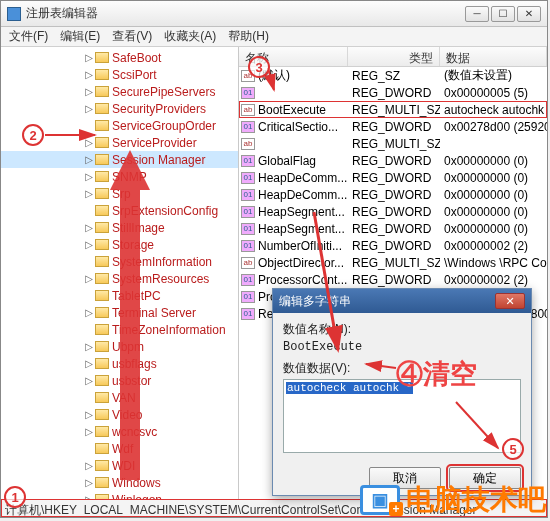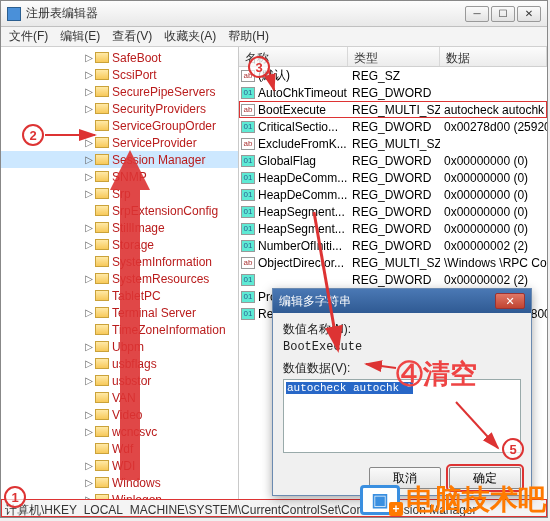--- a/index.html
+++ b/index.html
@@ -39,30 +39,30 @@
   .treepane { width:238px; border-right:1px solid #c9c9c9; overflow:auto; background:#fff; padding-top:2px; position:relative; }
   .treerow { display:flex; align-items:center; height:17px; white-space:nowrap; padding-right:4px; }
   .exp { width:12px; text-align:center; color:#666; font-size:10px; }
   .folder { width:14px; height:11px; background:linear-gradient(#ffe9a6,#f7c95a); border:1px solid #caa23a; margin-right:3px; flex-shrink:0; }
   .treelabel { color:#b91c1c; }
   .treerow.sel { background:#cde8ff; }
   .listpane { flex:1; display:flex; flex-direction:column; background:#fff; min-width:0; }
   .listhdr { display:flex; height:20px; border-bottom:1px solid #d0d0d0; background:linear-gradient(#fcfcfc,#ececec); }
   .listhdr div { padding:3px 6px; border-right:1px solid #d8d8d8; color:#333; }
   .hname { width:109px; }
-  .htype { width:92px; }
+  .htype { width:92px;text-align:right; }
   .hdata { flex:1; }
   .listrows { flex:1; overflow:auto; }
   .lrow { display:flex; height:17px; align-items:center; }
   .lname { width:109px; display:flex; align-items:center; padding-left:2px; overflow:hidden; }
   .ltype { width:92px; padding-left:4px; overflow:hidden; white-space:nowrap; }
   .ldata { flex:1; padding-left:4px; overflow:hidden; white-space:nowrap; }
   .vicon { width:14px; height:12px; border:1px solid #999; margin-right:3px; flex-shrink:0; font-size:8px; display:flex; align-items:center; justify-content:center; }
   .sz { background:#fff; color:#a33; }
-  .dw { background:#5eead4; color:#2a5e90; }
+  .dw { background:#f0abfc; color:#2a5e90; }
   .lrow.boxsel { outline:1px solid #d33; outline-offset:-1px; }
   .statusbar { height:18px; border-top:1px solid #c9c9c9; background:#f4f4f4; padding:2px 4px; color:#333; outline:1px solid #d33; outline-offset:-1px; overflow:hidden; white-space:nowrap; }
 
   
   .dialog {
     position:absolute; left:272px; top:288px; width:260px; height:208px;
     border:1px solid #6b8ab0; background:#f0f0f0; box-shadow:0 3px 10px rgba(0,0,0,.35);
     display:flex; flex-direction:column; z-index:5;
   }
   .dlg-title { height:24px; background:linear-gradient(#4a78b4,#2f5a93); color:#fff; display:flex; align-items:center; padding:0 6px; font-size:12px; justify-content:space-between; }
@@ -255,48 +255,48 @@
         <div class="htype">类型</div>
         <div class="hdata">数据</div>
       </div>
       <div class="listrows" id="listrows">
           <div class="lrow">
             <div class="lname">
               <span class="vicon sz">ab</span>
               <span>(默认)</span>
             </div>
             <div class="ltype">REG_SZ</div>
-          </div>
-          <div class="lrow">
-            <div class="lname">
-              <span class="vicon dw">01</span>
-              <span>AutoChkTimeout</span>
-            </div>
-            <div class="ltype">REG_DWORD</div>
+            <div class="ldata">(数值未设置)</div>
+          </div>
+          <div class="lrow">
+            <div class="lname">
+              <span class="vicon dw">01</span>
+            </div>
+            <div class="ltype">REG_DWORD</div>
+            <div class="ldata">0x00000005 (5)</div>
           </div>
           <div class="lrow boxsel">
             <div class="lname">
               <span class="vicon sz">ab</span>
               <span>BootExecute</span>
             </div>
             <div class="ltype">REG_MULTI_SZ</div>
             <div class="ldata">autocheck autochk *</div>
           </div>
           <div class="lrow">
             <div class="lname">
               <span class="vicon dw">01</span>
               <span>CriticalSectio...</span>
             </div>
             <div class="ltype">REG_DWORD</div>
             <div class="ldata">0x00278d00 (2592000)</div>
           </div>
           <div class="lrow">
             <div class="lname">
               <span class="vicon sz">ab</span>
-              <span>ExcludeFromK...</span>
             </div>
             <div class="ltype">REG_MULTI_SZ</div>
             <div class="ldata"></div>
           </div>
           <div class="lrow">
             <div class="lname">
               <span class="vicon dw">01</span>
               <span>GlobalFlag</span>
             </div>
             <div class="ltype">REG_DWORD</div>
@@ -346,20 +346,21 @@
             <div class="lname">
               <span class="vicon sz">ab</span>
               <span>ObjectDirector...</span>
             </div>
             <div class="ltype">REG_MULTI_SZ</div>
             <div class="ldata">\Windows \RPC Control</div>
           </div>
           <div class="lrow">
             <div class="lname">
               <span class="vicon dw">01</span>
+              <span>ProcessorCont...</span>
             </div>
             <div class="ltype">REG_DWORD</div>
             <div class="ldata">0x00000002 (2)</div>
           </div>
           <div class="lrow">
             <div class="lname">
               <span class="vicon dw">01</span>
               <span>ProtectionMode</span>
             </div>
             <div class="ltype">REG_DWORD</div>

